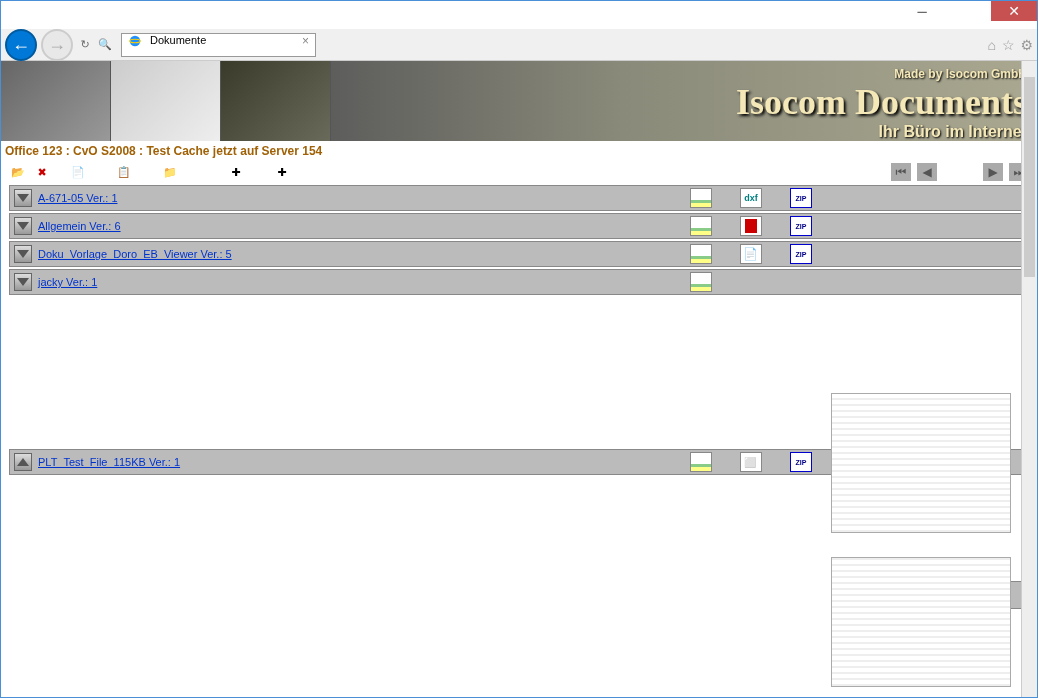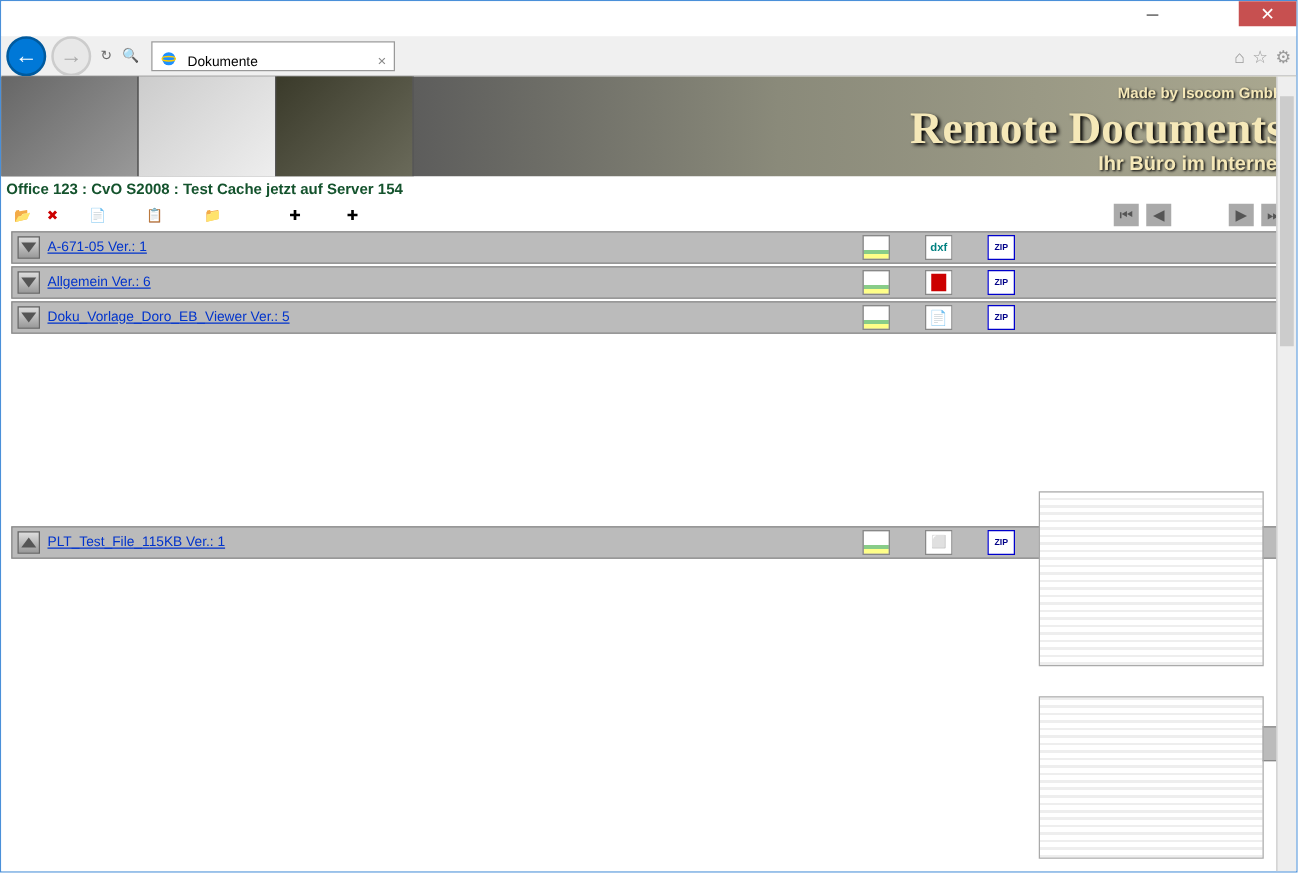--- a/index.html
+++ b/index.html
@@ -9,38 +9,38 @@
 .winbtn{width:46px;height:20px;display:flex;align-items:center;justify-content:center;font-size:13px;cursor:pointer}
 .winbtn.min::before{content:"─";font-weight:bold;color:#333}
 .winbtn.close{background:#c75050;color:#fff;font-size:14px;width:46px;height:20px}
 .toolbar{height:32px;background:#f0f0f0;display:flex;align-items:center;padding:0 4px;gap:4px;border-bottom:1px solid #ccc}
 .navbtn{width:32px;height:32px;border-radius:50%;display:flex;align-items:center;justify-content:center;font-size:18px}
 .navbtn.back{background:#0078d7;color:#fff;border:2px solid #005a9e}
 .navbtn.fwd{background:#e8e8e8;color:#aaa;border:2px solid #ccc}
 .urlbox{display:flex;align-items:center;border:1px solid #aab;background:#fff;height:22px;width:200px;padding:0 4px;gap:4px}
 .urlbox input{border:none;outline:none;flex:1;font-size:11px}
 .tbtn{width:16px;height:16px;color:#666;display:flex;align-items:center;justify-content:center;cursor:pointer}
-.tab{border:1px solid #999;background:#fff;height:24px;display:flex;align-items:flex-end;padding:0 6px;gap:6px;width:195px;margin-left:4px}
+.tab{border:1px solid #999;background:#fff;height:24px;display:flex;align-items:flex-start;padding:0 6px;gap:6px;width:195px;margin-left:4px}
 .tab .x{color:#888;font-size:12px;margin-left:auto;cursor:pointer}
 .tbicons{margin-left:auto;display:flex;gap:6px;color:#999;font-size:14px}
 .content{flex:1;overflow:auto;background:#fff;position:relative}
 .banner{height:80px;background:linear-gradient(to right,#3a3a3a 0%,#5a5a5a 30%,#8a8a7a 60%,#aaa890 100%);position:relative;display:flex}
 .banner .photos{display:flex;height:100%}
 .banner .photo{width:110px;height:80px;background:#888;border-right:1px solid #555;background:linear-gradient(135deg,#666,#999)}
 .banner .photo.p2{background:linear-gradient(135deg,#ccc,#eee)}
 .banner .photo.p3{background:linear-gradient(135deg,#3a3a2a,#6a6a5a)}
 .banner .titleblock{position:absolute;right:10px;top:6px;text-align:right}
 .banner .made{color:#f5e8b8;font-size:12px;font-weight:bold;text-shadow:1px 1px 2px #000}
 .banner .main{color:#f5e8b8;font-size:36px;font-weight:bold;text-shadow:2px 2px 3px #000;font-family:Georgia,serif}
 .banner .sub{color:#f5e8b8;font-size:16px;font-weight:bold;text-shadow:1px 1px 2px #000}
 .menubar{height:20px;background:#000;display:flex;align-items:center}
 .menubar a{color:#fff;text-decoration:none;font-weight:bold;font-size:12px;padding:0 16px;display:inline-block}
 .menubar .sp{width:30px}
 .menubar .sp2{width:100px}
-.breadcrumb{color:#14532d;font-weight:bold;font-size:12px;padding:3px 4px}
+.breadcrumb{color:#a16207;font-weight:bold;font-size:12px;padding:3px 4px}
 .toprow{display:flex;align-items:center;height:22px;gap:2px;padding-left:6px}
 .ticon{width:22px;height:20px;display:inline-flex;align-items:center;justify-content:center;cursor:pointer}
 .docbar{background:#555;color:#fff;height:18px;display:flex;align-items:center;padding:0 8px;font-size:11px;width:430px;border:1px inset #333}
 .pagebtns{margin-left:auto;display:flex;gap:6px;margin-right:8px}
 .pagebtn{width:20px;height:18px;background:#aaa;display:flex;align-items:center;justify-content:center;color:#555;font-size:12px}
 .rows{margin-top:2px}
 .row{height:26px;background:#bbb;border:1px solid #888;margin:2px 8px;display:flex;align-items:center;gap:6px;padding-left:4px;position:relative}
 .arrow{width:18px;height:18px;background:linear-gradient(#ddd,#999);border:1px solid #666;display:flex;align-items:center;justify-content:center}
 .arrow.down::before{content:"";border-left:6px solid transparent;border-right:6px solid transparent;border-top:8px solid #555}
 .arrow.up::before{content:"";border-left:6px solid transparent;border-right:6px solid transparent;border-bottom:8px solid #555}
@@ -104,21 +104,21 @@
 
   <div class="content">
     <div class="banner">
       <div class="photos">
         <div class="photo"></div>
         <div class="photo p2"></div>
         <div class="photo p3"></div>
       </div>
       <div class="titleblock">
         <div class="made">Made by Isocom GmbH</div>
-        <div class="main">Remote Documents</div>
+        <div class="main">Isocom Documents</div>
         <div class="sub">Ihr Büro im Internet</div>
       </div>
     </div>
 
 
     <div class="breadcrumb">Office 123 : CvO S2008 : Test Cache jetzt auf Server 154</div>
 
     <div class="toprow">
       <span class="ticon">📂</span>
       <span class="ticon" style="color:#c00">✖</span>
@@ -161,20 +161,27 @@
         </div>
         <div class="row">
           <div class="arrow down"></div>
           <a href="#" class="doclink">Doku_Vorlage_Doro_EB_Viewer Ver.: 5</a>
           <div class="rowicons">
             <span class="ricon tbl"></span>
             <span class="ricon doc"></span>
             <span class="ricon zip"></span>
           </div>
         </div>
+        <div class="row">
+          <div class="arrow down"></div>
+          <a href="#" class="doclink">jacky Ver.: 1</a>
+          <div class="rowicons">
+            <span class="ricon tbl"></span>
+          </div>
+        </div>
         <div class="gap"></div>
         <div class="row">
           <div class="arrow up"></div>
           <a href="#" class="doclink">PLT_Test_File_115KB Ver.: 1</a>
           <div class="rowicons">
             <span class="ricon tbl"></span>
             <span class="ricon plt"></span>
             <span class="ricon zip"></span>
           </div>
         </div>

